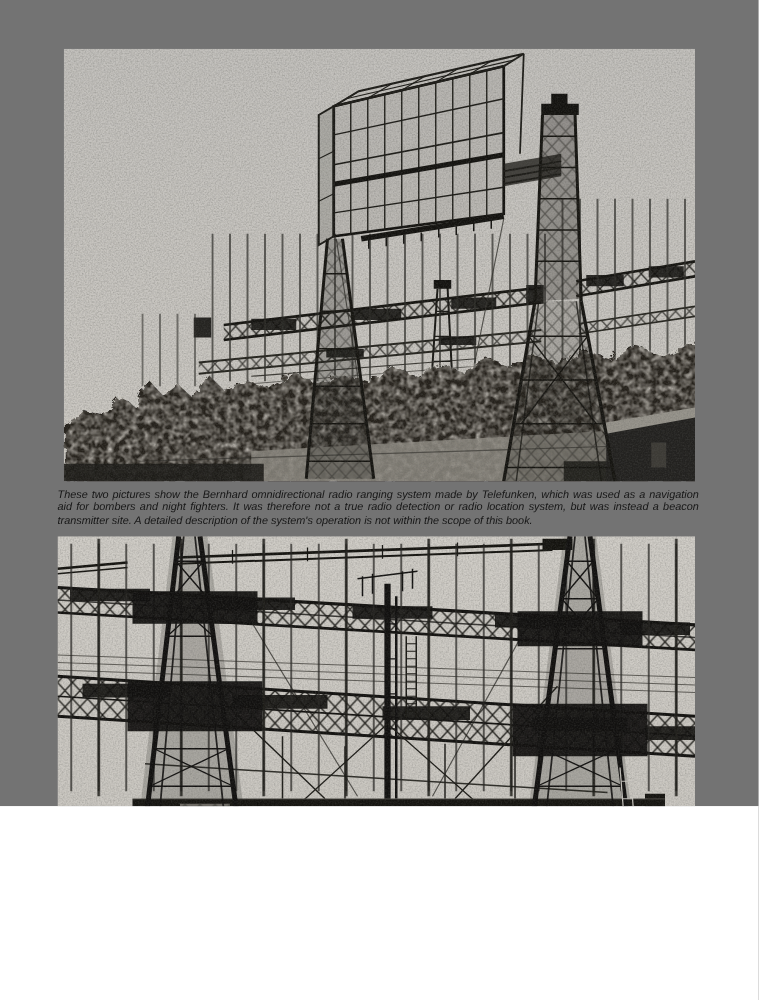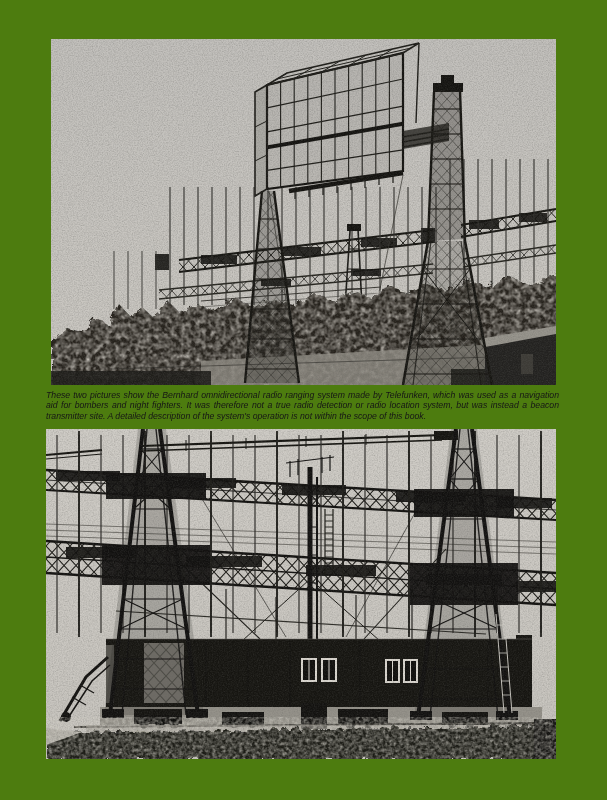--- a/index.html
+++ b/index.html
@@ -1,16 +1,16 @@
 <!DOCTYPE html>
 <html><head>
 <meta charset="utf-8">
 <style>
   html,body{margin:0;padding:0;background:#ffffff;}
-  .page{position:relative;width:607px;height:800px;background:#4d7c0f;overflow:hidden;
+  .page{position:relative;width:607px;height:645px;background:#737373;overflow:hidden;
         font-family:"Liberation Sans",sans-serif;}
   .photo{position:absolute;margin:0;padding:0;line-height:0;}
   .photo svg{display:block;}
   .photo-top{left:51px;top:39px;width:505px;height:346px;}
   .photo-bottom{left:46px;top:429px;width:510px;height:330px;}
   .caption{position:absolute;left:46px;top:390px;width:513px;margin:0;
            font-style:italic;font-size:8.7px;line-height:10.4px;color:#161616;
            text-align:justify;letter-spacing:0px;}
 </style>
 </head>

